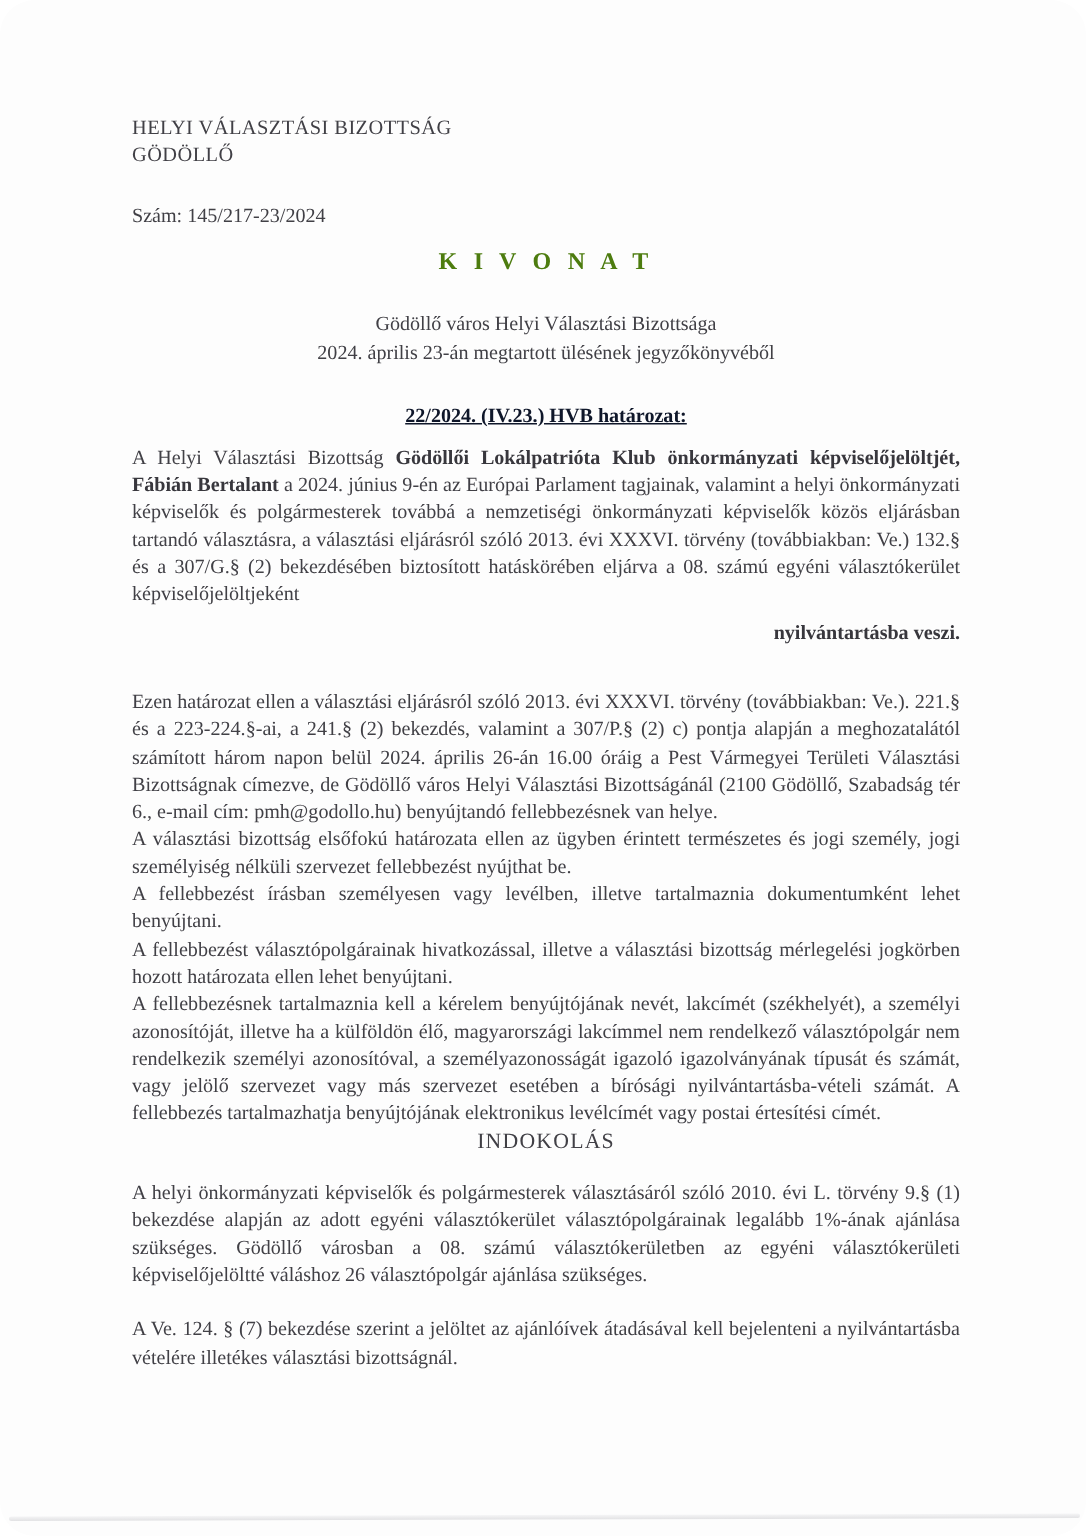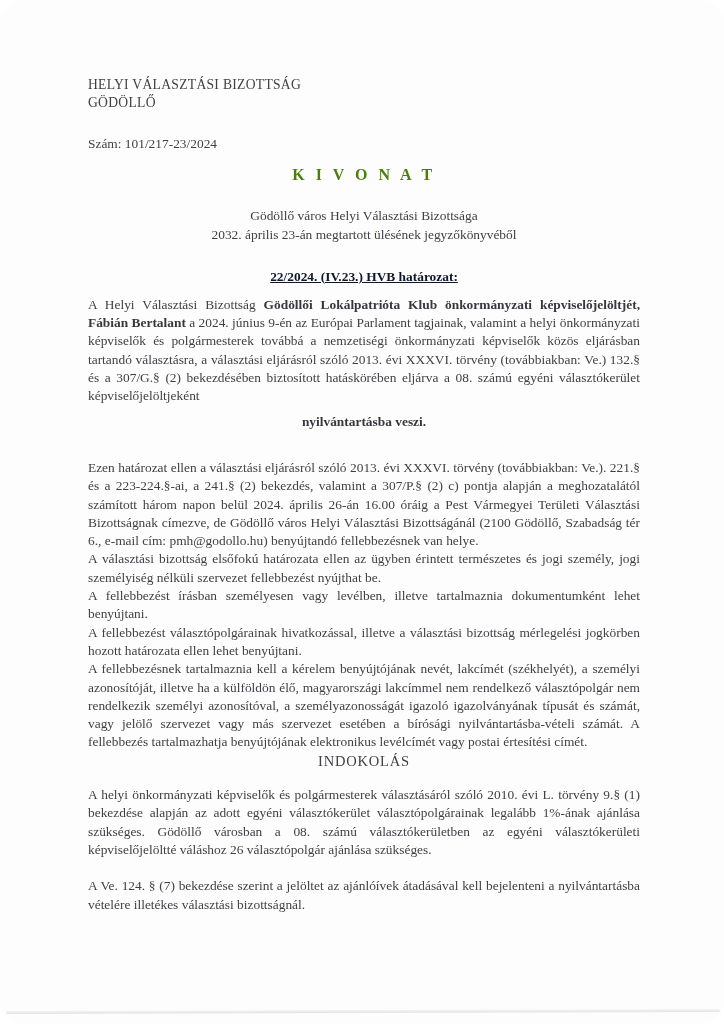--- a/index.html
+++ b/index.html
@@ -44,21 +44,21 @@
   }
   .subtitle { margin-top: 21px; line-height: 19.5px; }
   .decision-heading {
     margin-top: 23px;
     font-weight: bold;
     text-decoration: underline;
     color: #0f172a;
   }
   .decision-paragraph { margin-top: 10px; }
   .bold-inline { font-weight: bold; color: #38373d; }
-  .verdict { margin-top: 7px; font-weight: bold; color: #38373d; }
+  .verdict { margin-top: 7px; font-weight: bold; color: #38373d; text-align: right; }
   .appeal-block { margin-top: 28px; }
   .justification-heading {
     font-size: 14.5px;
     letter-spacing: 0.8px;
   }
   .justification-p1 { margin-top: 16px; }
   .justification-p2 { margin-top: 18px; }
   .scan-edge {
     position: absolute;
     left: 6px;
@@ -74,27 +74,27 @@
 <body>
 
 <div class="page">
   <div class="content">
 
     <div class="letterhead">
       <p>HELYI VÁLASZTÁSI BIZOTTSÁG</p>
       <p>GÖDÖLLŐ</p>
     </div>
 
-    <p class="case-number">Szám: 101/217-23/2024</p>
+    <p class="case-number">Szám: 145/217-23/2024</p>
 
     <p class="doc-title center">K I V O N A T</p>
 
     <div class="subtitle center">
       <p>Gödöllő város Helyi Választási Bizottsága</p>
-      <p>2032. április 23-án megtartott ülésének jegyzőkönyvéből</p>
+      <p>2024. április 23-án megtartott ülésének jegyzőkönyvéből</p>
     </div>
 
     <p class="decision-heading center">22/2024. (IV.23.) HVB határozat:</p>
 
     <p class="decision-paragraph justify"><span>A Helyi Választási Bizottság </span><span class="bold-inline">Gödöllői Lokálpatrióta Klub önkormányzati képviselőjelöltjét, Fábián Bertalant</span><span> a 2024. június 9-én az Európai Parlament tagjainak, valamint a helyi önkormányzati képviselők és polgármesterek továbbá a nemzetiségi önkormányzati képviselők közös eljárásban tartandó választásra, a választási eljárásról szóló 2013. évi XXXVI. törvény (továbbiakban: Ve.) 132.§ és a 307/G.§ (2) bekezdésében biztosított hatáskörében eljárva a 08. számú egyéni választókerület képviselőjelöltjeként</span></p>
 
     <p class="verdict center">nyilvántartásba veszi.</p>
 
     <div class="appeal-block">
       <p class="justify">Ezen határozat ellen a választási eljárásról szóló 2013. évi XXXVI. törvény (továbbiakban: Ve.). 221.§ és a 223-224.§-ai, a 241.§ (2) bekezdés, valamint a 307/P.§ (2) c) pontja alapján a meghozatalától számított három napon belül 2024. április 26-án 16.00 óráig a Pest Vármegyei Területi Választási Bizottságnak címezve, de Gödöllő város Helyi Választási Bizottságánál (2100 Gödöllő, Szabadság tér 6., e-mail cím: pmh@godollo.hu) benyújtandó fellebbezésnek van helye.</p>

